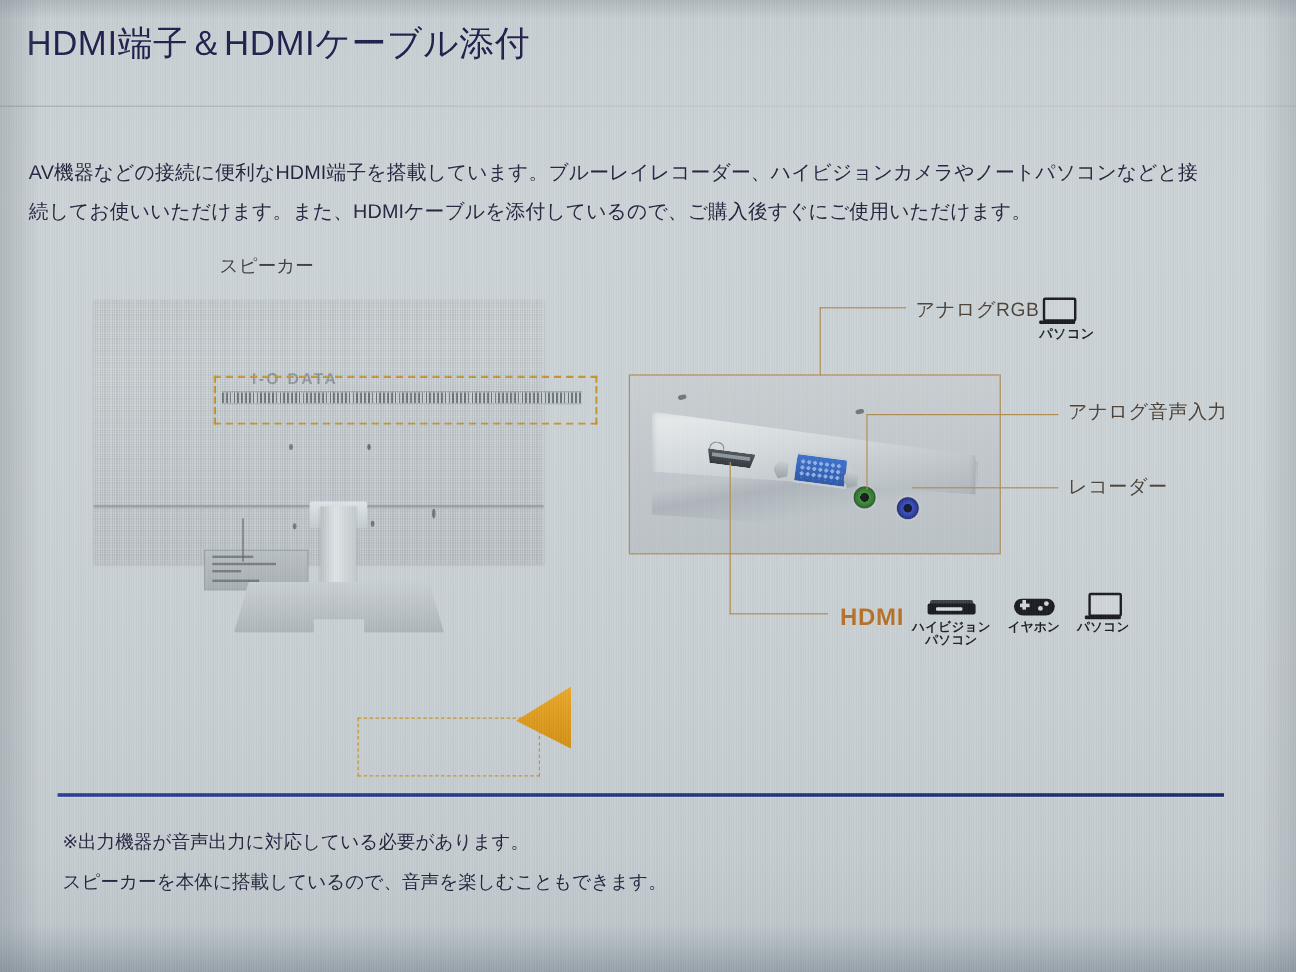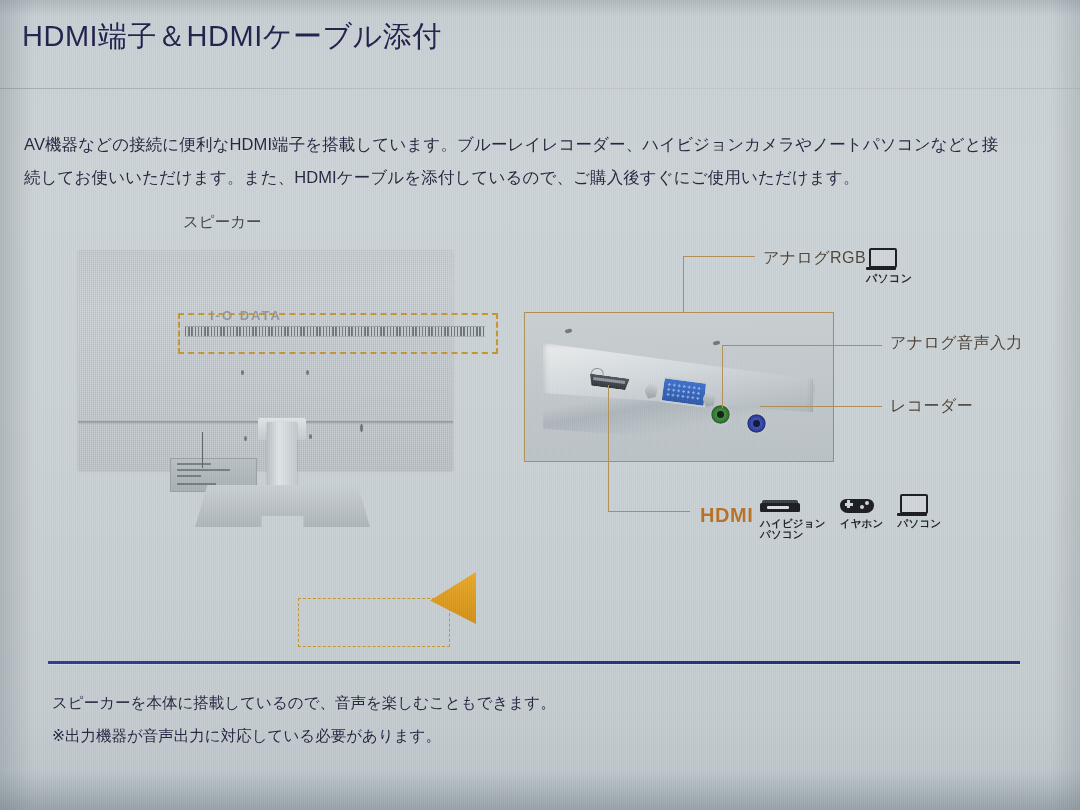--- a/index.html
+++ b/index.html
@@ -192,21 +192,21 @@
   .lbl-rgb{left:763px;top:248px;font-size:16px;color:#4b4339;letter-spacing:.4px;}
   .lbl-audio{left:890px;top:335px;font-size:16px;color:#4b4339;letter-spacing:.4px;}
   .lbl-ear{left:890px;top:396px;font-size:16px;color:#4b4339;letter-spacing:.4px;}
   .lbl-hdmi{left:700px;top:504px;font-size:20px;color:#b5712a;letter-spacing:.6px;font-weight:bold;}
   .sub{font-size:11px;color:#23252c;font-weight:bold;letter-spacing:.3px;}
 
   .speaker-leader{position:absolute;left:202px;top:232px;width:1px;height:36px;background:#5d6268;}
 
   
   .devgrp{position:absolute;display:flex;align-items:flex-end;gap:14px;}
-  .dev{display:flex;flex-direction:column;align-items:flex-start;gap:2px;}
+  .dev{display:flex;flex-direction:column;align-items:center;gap:2px;}
   .dev .cap{font-size:10.5px;line-height:11px;color:#1e2026;font-weight:bold;text-align:center;letter-spacing:.2px;}
 
   .ico-laptop{width:30px;height:22px;position:relative;}
   .ico-laptop .scr{position:absolute;left:3px;top:0;width:24px;height:16px;border:2.5px solid #1b1d22;border-radius:2px;background:#cfd5d8;}
   .ico-laptop .bs{position:absolute;left:0;bottom:0;width:30px;height:3px;background:#1b1d22;border-radius:1px;}
 
   .ico-rec{width:40px;height:16px;position:relative;}
   .ico-rec .body{position:absolute;left:0;top:3px;width:40px;height:9px;background:#1b1d22;border-radius:1.5px;}
   .ico-rec .body::after{content:"";position:absolute;left:7px;top:2.5px;width:22px;height:3px;background:#d6dcdf;border-radius:1px;}
   .ico-rec .top{position:absolute;left:2px;top:0;width:36px;height:4px;background:#3a4046;border-radius:2px 2px 0 0;}
@@ -340,22 +340,22 @@
               <div class="bs"></div>
           </div>
           <div class="cap">パソコン</div>
         </div>
       </div>
 
     </div>
 
     <div class="rule-blue"></div>
     <div class="sec-body">
+      <div>※出力機器が音声出力に対応している必要があります。</div>
       <div>スピーカーを本体に搭載しているので、音声を楽しむこともできます。</div>
-      <div>※出力機器が音声出力に対応している必要があります。</div>
     </div>
 
   </div>
 
   <div class="vign left"></div>
   <div class="vign right"></div>
   <div class="vign top"></div>
   <div class="vign bot"></div>
 </div>
 

